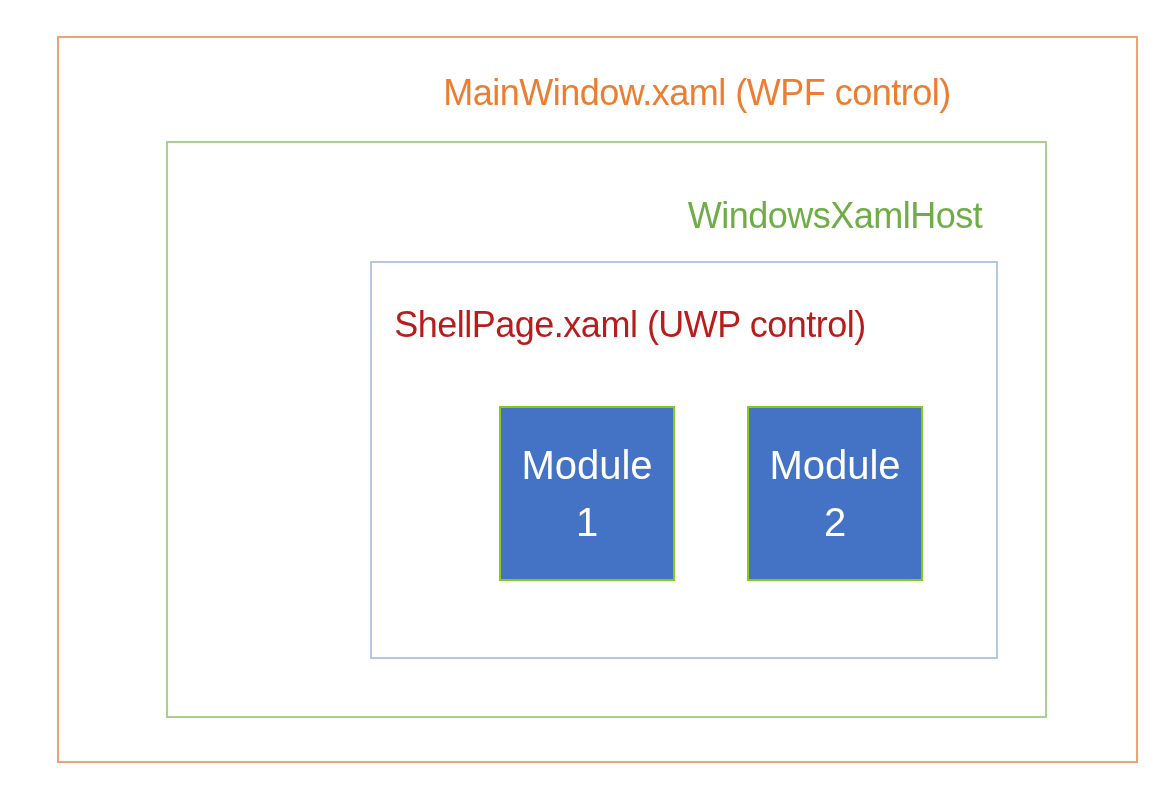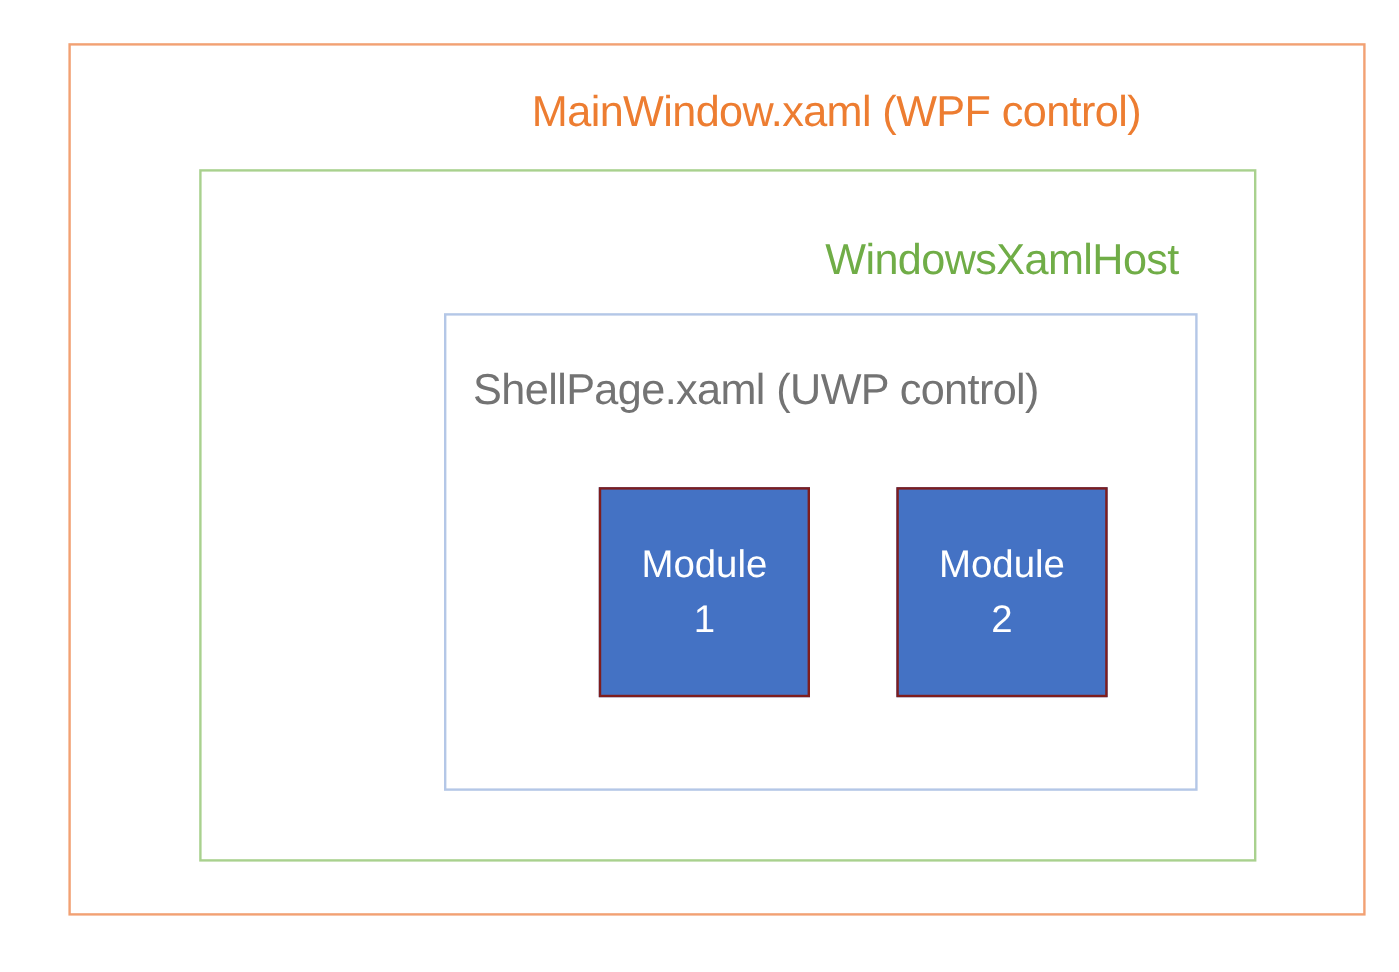--- a/index.html
+++ b/index.html
@@ -43,34 +43,34 @@
   .outer-label {
     left: 697px; top: 72px;
     color: #ED7D31;
   }
   .host-label {
     left: 835px; top: 195px;
     color: #70AD47;
   }
   .shell-label {
     left: 630px; top: 304px;
-    color: #737373;
+    color: #b91c1c;
   }
   .module {
     position: absolute;
     top: 406px;
     width: 176px; height: 175px;
     background: #4472C4;
-    border: 2px solid #7f1d1d;
+    border: 2px solid #84cc16;
     color: #ffffff;
     display: flex;
     flex-direction: column;
     align-items: center;
     justify-content: center;
-    font-size: 32px;
+    font-size: 40px;
     line-height: 1.42;
     text-align: center;
   }
   .module-1 { left: 499px; }
   .module-2 { left: 747px; }
 </style>
 </head>
 <body>
 
 <div class="canvas">

